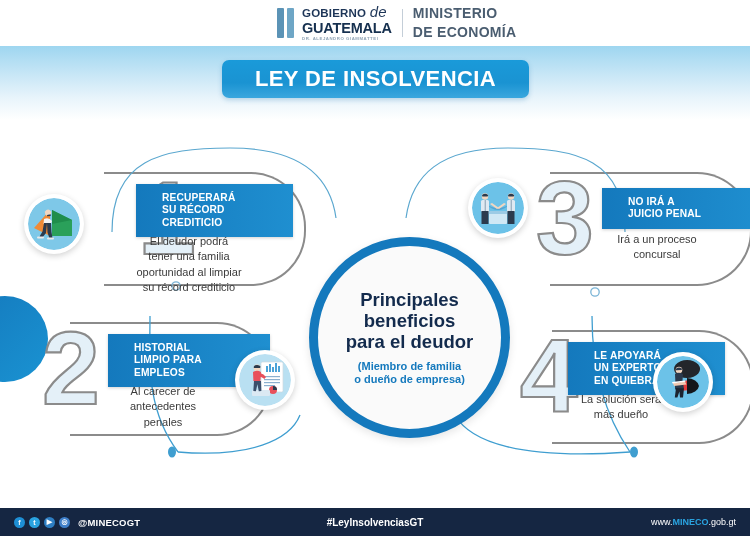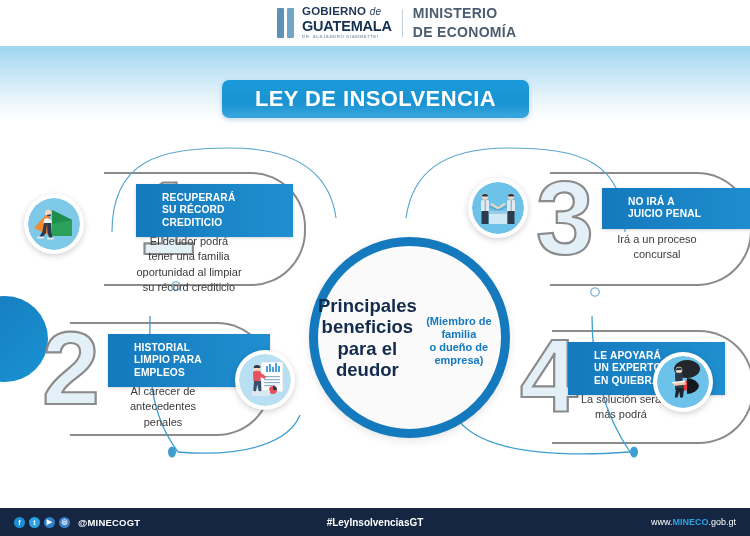--- a/index.html
+++ b/index.html
@@ -19,42 +19,41 @@
   }
   .headerbar{position:absolute;left:0;top:0;width:750px;height:46px;background:#fff;}
 
   
   .logo{position:absolute;left:277px;top:6px;height:34px;display:flex;align-items:center;}
   .logo-bars{display:flex;gap:3px;margin-right:8px;}
   .logo-bars i{display:block;width:7px;height:30px;background:#5b93b6;border-radius:1px;}
   .logo-bars i:nth-child(2){background:#6ea6c6;}
   .logo-txt{line-height:1;}
   .logo-l1{font-size:11.5px;font-weight:700;color:#1d3557;letter-spacing:.2px;}
-  .logo-l1 em{font-style:italic;font-weight:400;font-size:10px;}
+  .logo-l1 em{font-style:italic;font-weight:400;font-size:15px;}
   .logo-l2{font-size:14.5px;font-weight:800;color:#16304f;letter-spacing:-.2px;margin-top:1px;}
   .logo-l3{font-size:4.3px;font-weight:700;color:#8fa3b5;letter-spacing:.55px;margin-top:2px;}
   .logo-div{width:1px;height:28px;background:#c4ced8;margin:0 10px;}
   .logo-min{font-size:14px;font-weight:700;color:#4a5d70;line-height:1.35;letter-spacing:.3px;}
 
   
   .banner{
     position:absolute;left:222px;top:60px;width:307px;height:38px;
     background:linear-gradient(to bottom,#1a9ad9 0%,#1a93d2 60%,#3aa7de 100%);
     border-radius:7px;
     display:flex;align-items:center;justify-content:center;
     box-shadow:0 2px 5px rgba(20,110,170,.25);
-    margin-top:20px;
   }
   .banner span{color:#fff;font-size:22px;font-weight:800;letter-spacing:.4px;}
 
   
   .center{
     position:absolute;left:309px;top:237px;width:183px;height:183px;border-radius:50%;
     background:#fafafa;border:9px solid #1479bd;
-    display:flex;flex-direction:row;align-items:center;justify-content:center;
+    display:flex;flex-direction:column;justify-content:center;
     box-shadow:0 3px 9px rgba(0,0,0,.10);
     z-index:30;
   }
   .center .c1{font-size:18.5px;font-weight:800;color:#132b4d;line-height:1.15;text-align:center;}
   .center .c2{font-size:11px;font-weight:700;color:#1479bd;line-height:1.2;text-align:center;margin-top:7px;}
 
   
   .item{position:absolute;width:270px;height:110px;}
   .pill{
     position:absolute;left:52px;top:0;width:200px;height:110px;
@@ -281,21 +280,21 @@
   <div class="item" style="left:500px;top:330px;">
     <div class="pill r"></div>
     <div class="bignum" style="left:20px;">4</div>
     <div class="hdr" style="left:68px;top:12px;width:105px;">
       <div>LE APOYARÁ</div>
       <div>UN EXPERTO</div>
       <div>EN QUIEBRAS</div>
     </div>
     <div class="desc" style="left:62px;top:62px;width:118px;">
       <div>La solución será</div>
-      <div>más podrá</div>
+      <div>más dueño</div>
     </div>
     <div class="ico" style="left:153px;top:22px;">
       <span class="disc">
         <svg viewBox="0 0 52 52" width="52" height="52">
           <circle cx="26" cy="26" r="26" fill="#6cc2e8"></circle>
           <path d="M30 22 a13 9 0 1 1 .1 0" fill="#23262b"></path>
           <path d="M22 30 a10 7 0 0 1 14 -5 l-2 9 -12 1z" fill="#e23b3b"></path>
           <path d="M30 22 a13 9 0 0 1 12 8 a13 9 0 0 1 -12 8z" fill="#14171b"></path>
           <circle cx="22" cy="14" r="3.3" fill="#f2d6c0"></circle>
           <path d="M18.8 13.3 a3.3 2.3 0 0 1 6.4 -.2 l-.7 1 -5.4 .1z" fill="#2b3a4d"></path>

